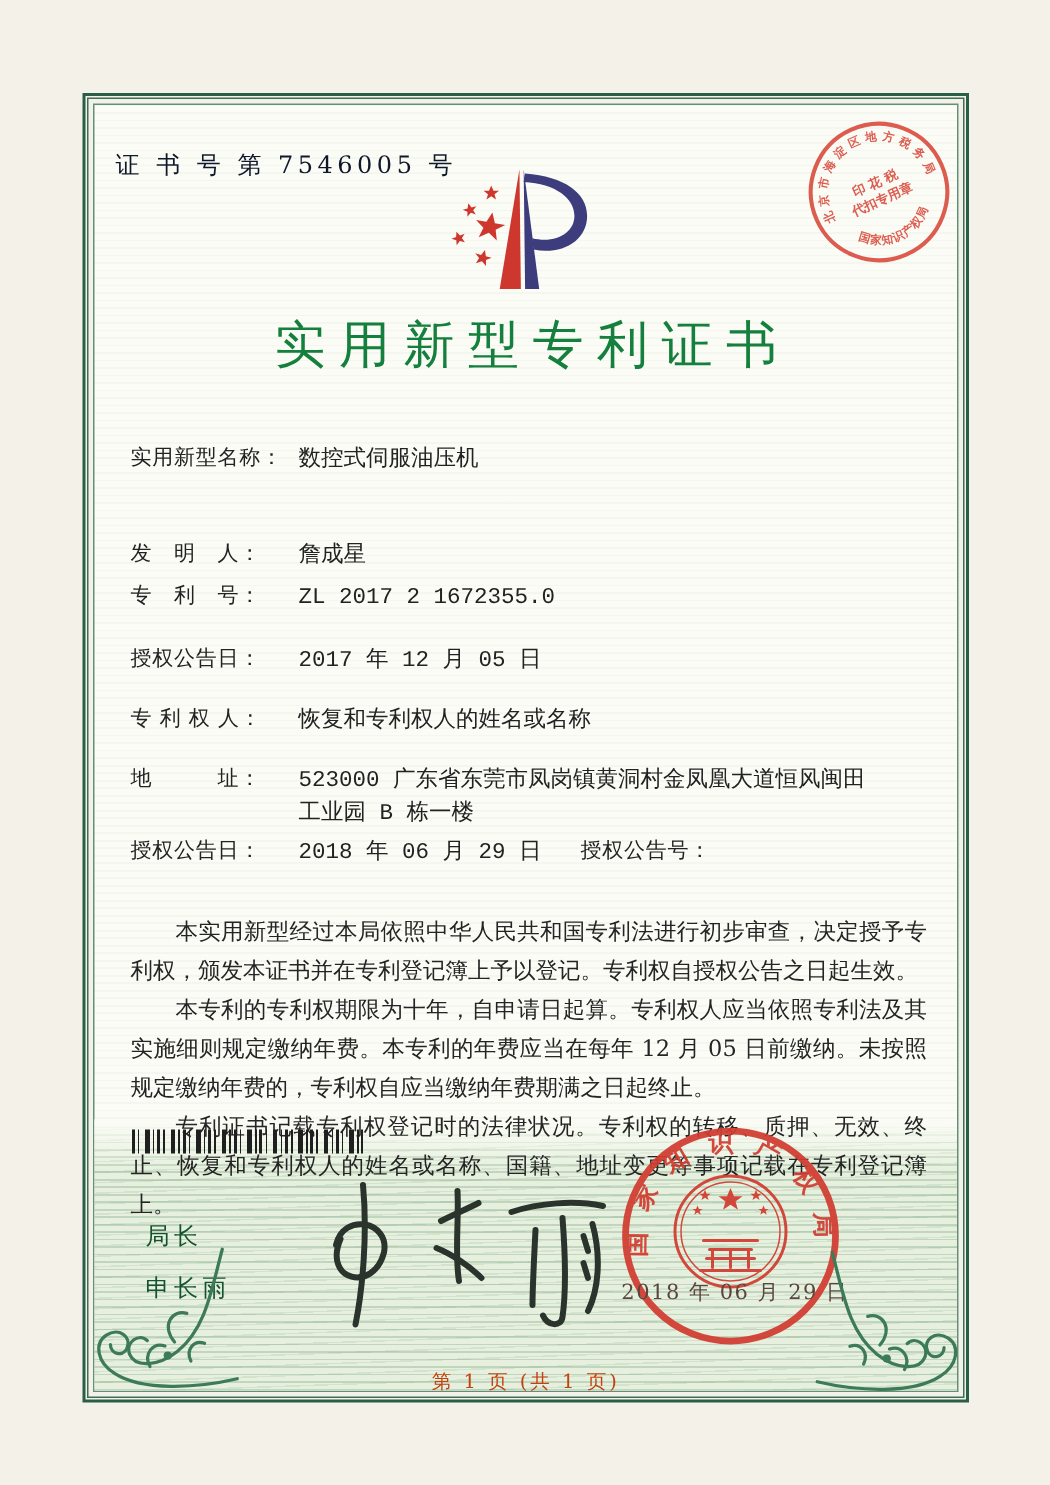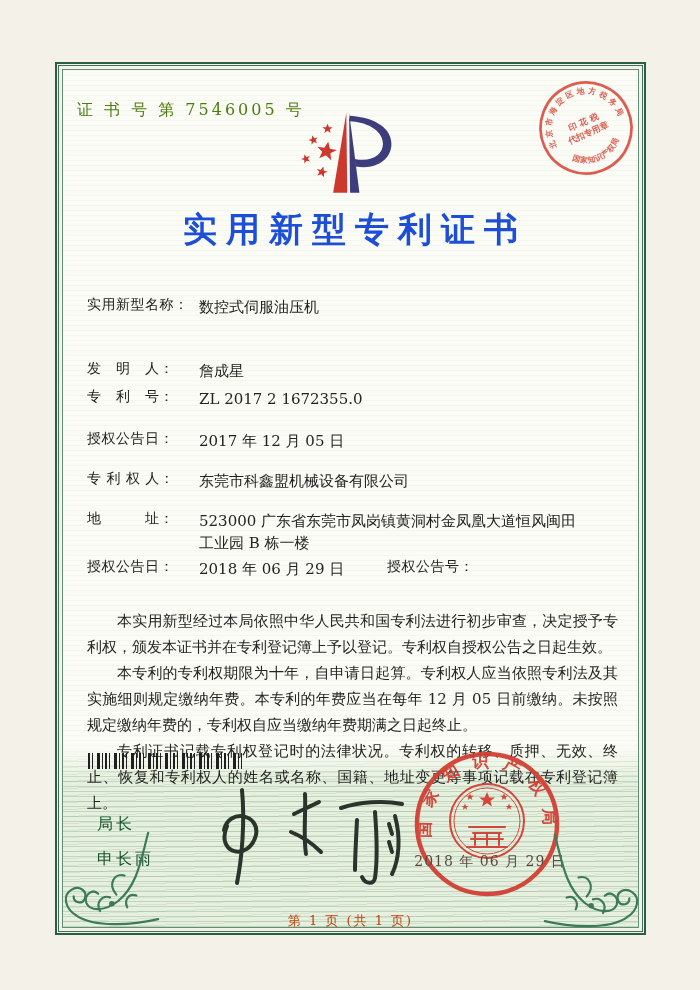--- a/index.html
+++ b/index.html
@@ -11,30 +11,30 @@
   .frame-inner-bg{position:absolute;inset:5px;border:1px solid #628f76;background-color:#fcfcf6;
     background-image:repeating-linear-gradient(180deg,rgba(140,175,145,0.07) 0 1px,transparent 1px 5px);}
   .green-band{position:absolute;left:0;right:0;top:676px;bottom:0;background-color:#e7f0df;
     background-image:repeating-linear-gradient(180deg,rgba(118,166,124,0.35) 0 1px,transparent 1px 5px),
                      repeating-linear-gradient(178deg,rgba(118,166,124,0.18) 0 1px,transparent 1px 7px);}
   .green-band::before{content:"";position:absolute;left:0;right:0;top:0;height:34px;
     background:linear-gradient(180deg,#fcfcf6 0,rgba(252,252,246,0) 100%);}
 
   .content{position:absolute;inset:0;}
 
-  .cert-no{position:absolute;left:20px;top:36px;font-size:16px;letter-spacing:3px;color:#4d7c0f;text-align:right;}
+  .cert-no{position:absolute;left:20px;top:36px;font-size:16px;letter-spacing:3px;color:#0f172a;text-align:right;}
 
   .logo{position:absolute;left:50%;top:46px;transform:translateX(-50%);width:126px;height:94px;}
 
-  .title{position:absolute;left:0;right:0;top:143px;text-align:center;font-size:34px;font-weight:bold;
-    letter-spacing:9px;text-indent:9px;color:#1d4ed8;}
+  .title{position:absolute;left:0;right:0;top:143px;text-align:center;font-size:34px;font-weight:normal;
+    letter-spacing:9px;text-indent:9px;color:#15803d;}
 
   .fr{position:absolute;left:30px;right:22px;display:flex;align-items:flex-start;color:#222;}
   .fl{flex:0 0 112px;font-size:14px;white-space:nowrap;letter-spacing:0.5px;}
-  .fv{font-size:15px;line-height:22px;}
+  .fv{font-size:15px;line-height:22px;font-family:Liberation Mono, monospace;}
   .f1{top:232px}.f2{top:296px}.f3{top:324px}.f4{top:366px}.f5{top:406px}.f6{top:446px}.f7{top:494px}
   .f7{position:absolute;}
   .g2{position:absolute;left:300px;top:0;display:flex;gap:24px;}
 
   .body-text{position:absolute;left:30px;right:26px;top:520px;font-size:15px;line-height:26px;
     text-align:justify;color:#242424;margin-top:24px;}
   .body-text p{margin:0;text-indent:2em;}
 
   .barcode{position:absolute;left:31px;top:689px;width:154px;height:16px;
     background-image:repeating-linear-gradient(90deg,
@@ -102,21 +102,21 @@
       <div class="fr f3">
         <span class="fl">专　利　号：</span>
         <span class="fv">ZL 2017 2 1672355.0</span>
       </div>
       <div class="fr f4">
         <span class="fl">授权公告日：</span>
         <span class="fv">2017 年 12 月 05 日</span>
       </div>
       <div class="fr f5">
         <span class="fl">专 利 权 人：</span>
-        <span class="fv">东莞市科鑫盟机械设备有限公司</span>
+        <span class="fv">恢复和专利权人的姓名或名称</span>
       </div>
       <div class="fr f6">
         <span class="fl">地　　　址：</span>
         <span class="fv">
           <span>523000 广东省东莞市凤岗镇黄洞村金凤凰大道恒风闽田</span><br>
           <span>工业园 B 栋一楼</span>
         </span>
       </div>
       <div class="fr f7">
         <span class="fl">授权公告日：</span>

